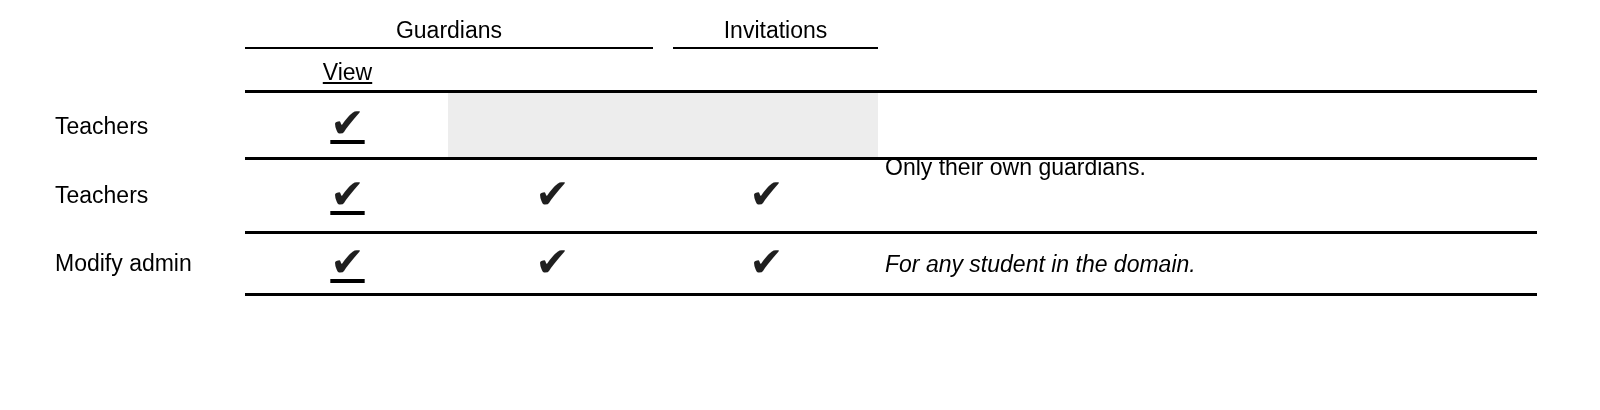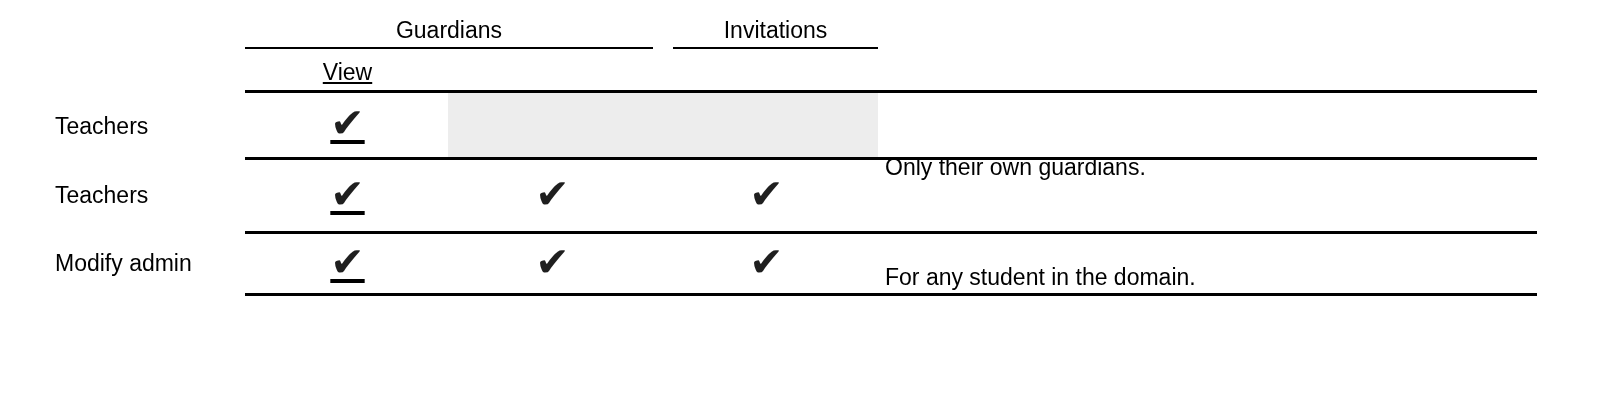--- a/index.html
+++ b/index.html
@@ -106,17 +106,17 @@
   <div class="txt" style="left:55px; top:249px;">Modify admin</div>
   <div class="check-cell col-view row3">
     <span class="check">✔</span>
   </div>
   <div class="check-cell col-modify row3">
     <span class="check">✔</span>
   </div>
   <div class="check-cell col-invite row3">
     <span class="check">✔</span>
   </div>
-  <div class="note" style="top:262px;">For any student in the domain.</div>
+  <div class="note" style="top:249px;font-style:italic;">For any student in the domain.</div>
   <div class="hline" style="left:245px; top:293px; width:1292px; height:3px;"></div>
 
 
 </div>
 
 </body></html>

